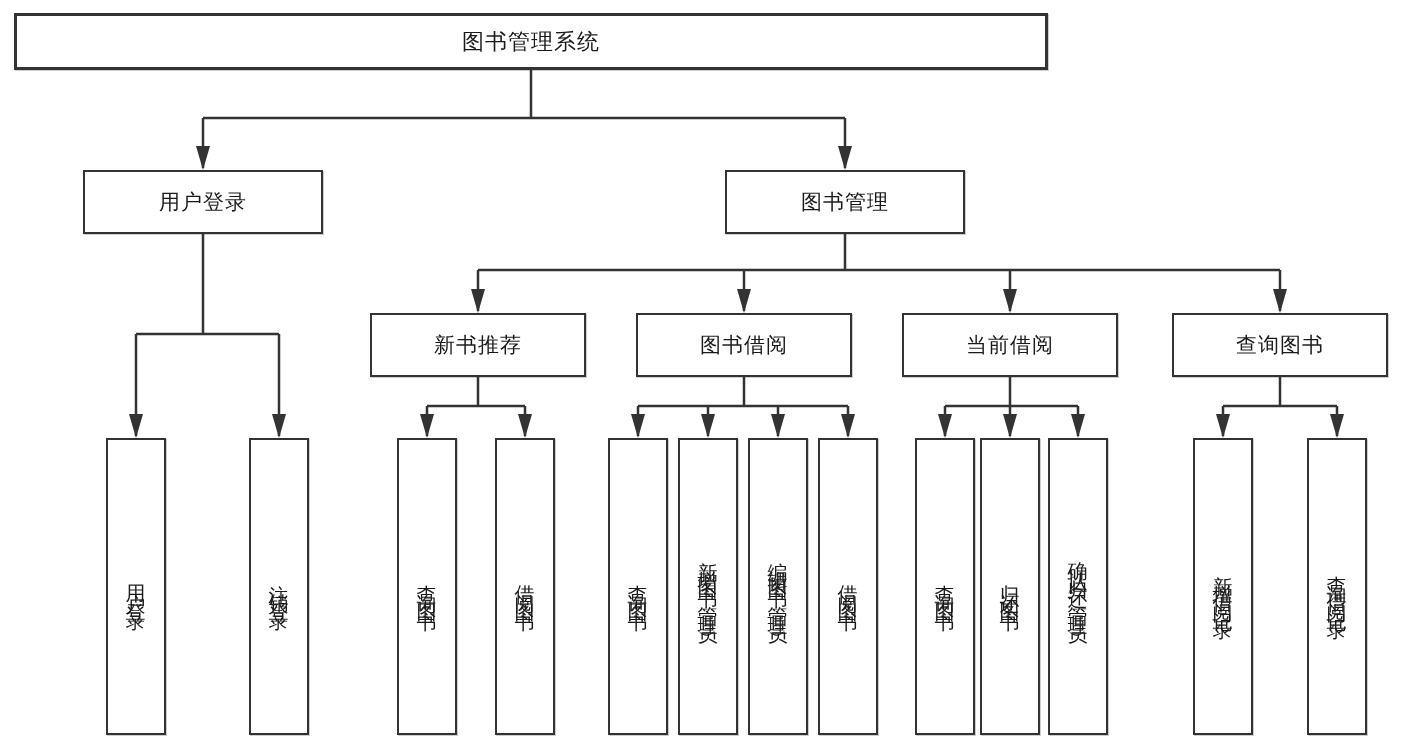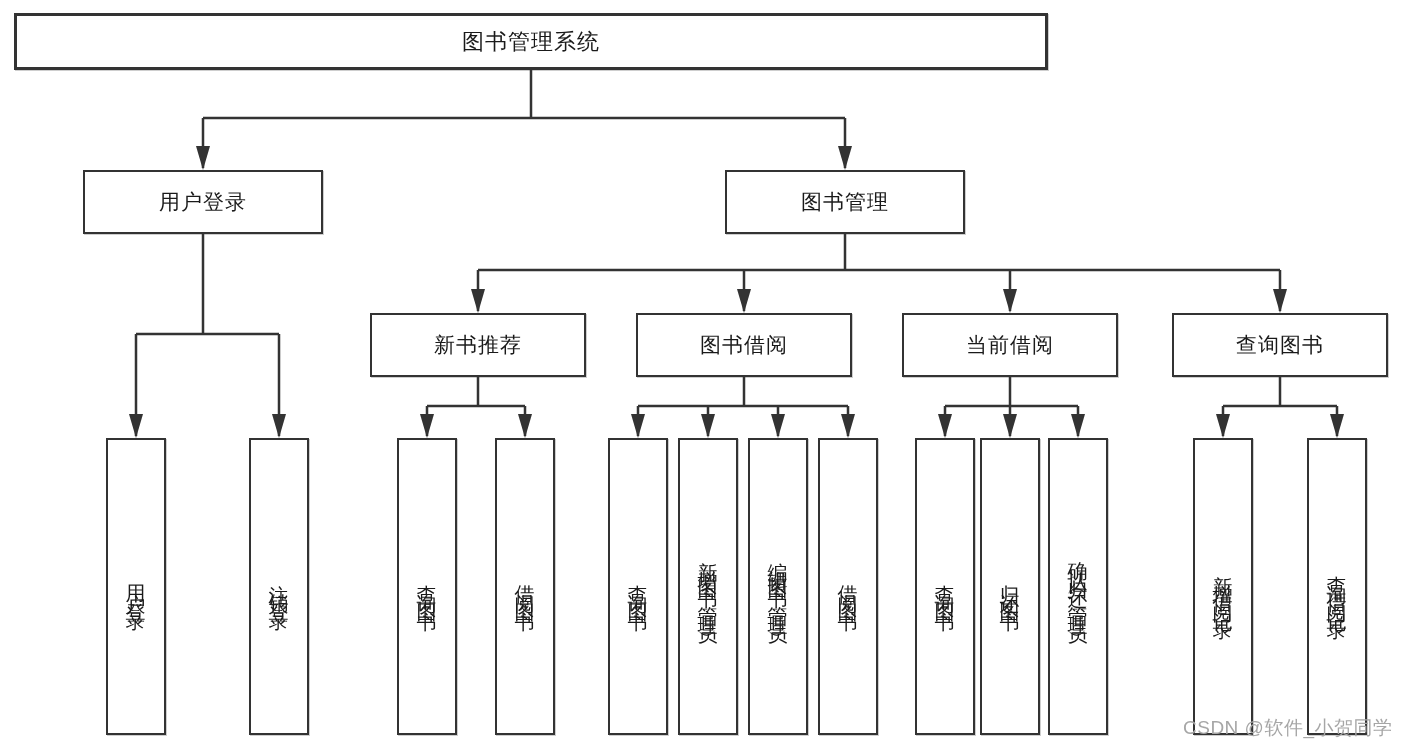--- a/index.html
+++ b/index.html
@@ -155,15 +155,14 @@
     <span class="vtext">确认归还（管理员）</span>
   </div>
 
   <div class="node leaf" style="left:1193px;top:438px;width:60px;height:297px;">
     <span class="vtext">新增借阅记录</span>
   </div>
   <div class="node leaf" style="left:1307px;top:438px;width:60px;height:297px;">
     <span class="vtext">查询借阅记录</span>
   </div>
 
-  <div class="watermark">CSDN @软件_小贺同学</div>
 
 </div>
 
 </body></html>

